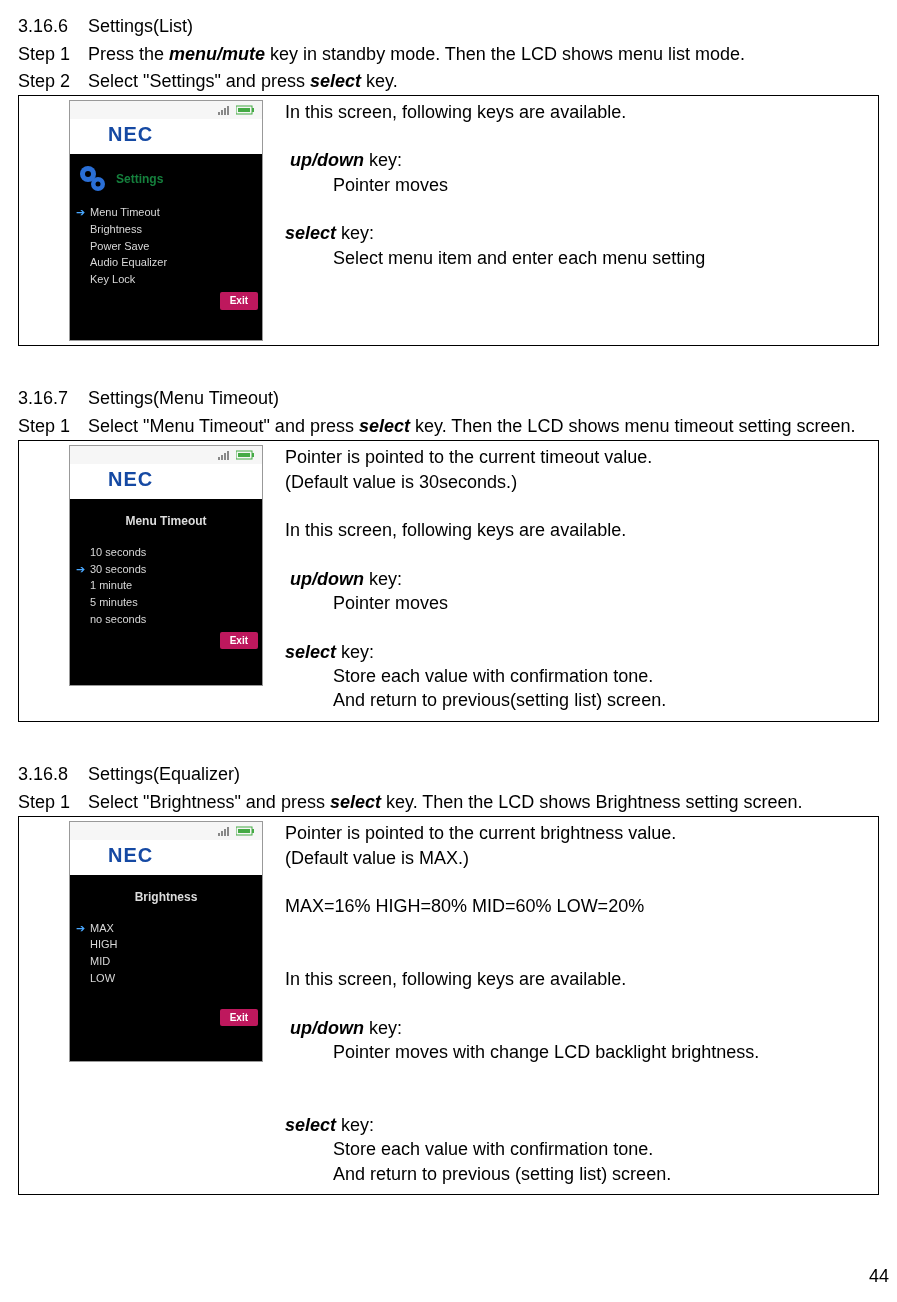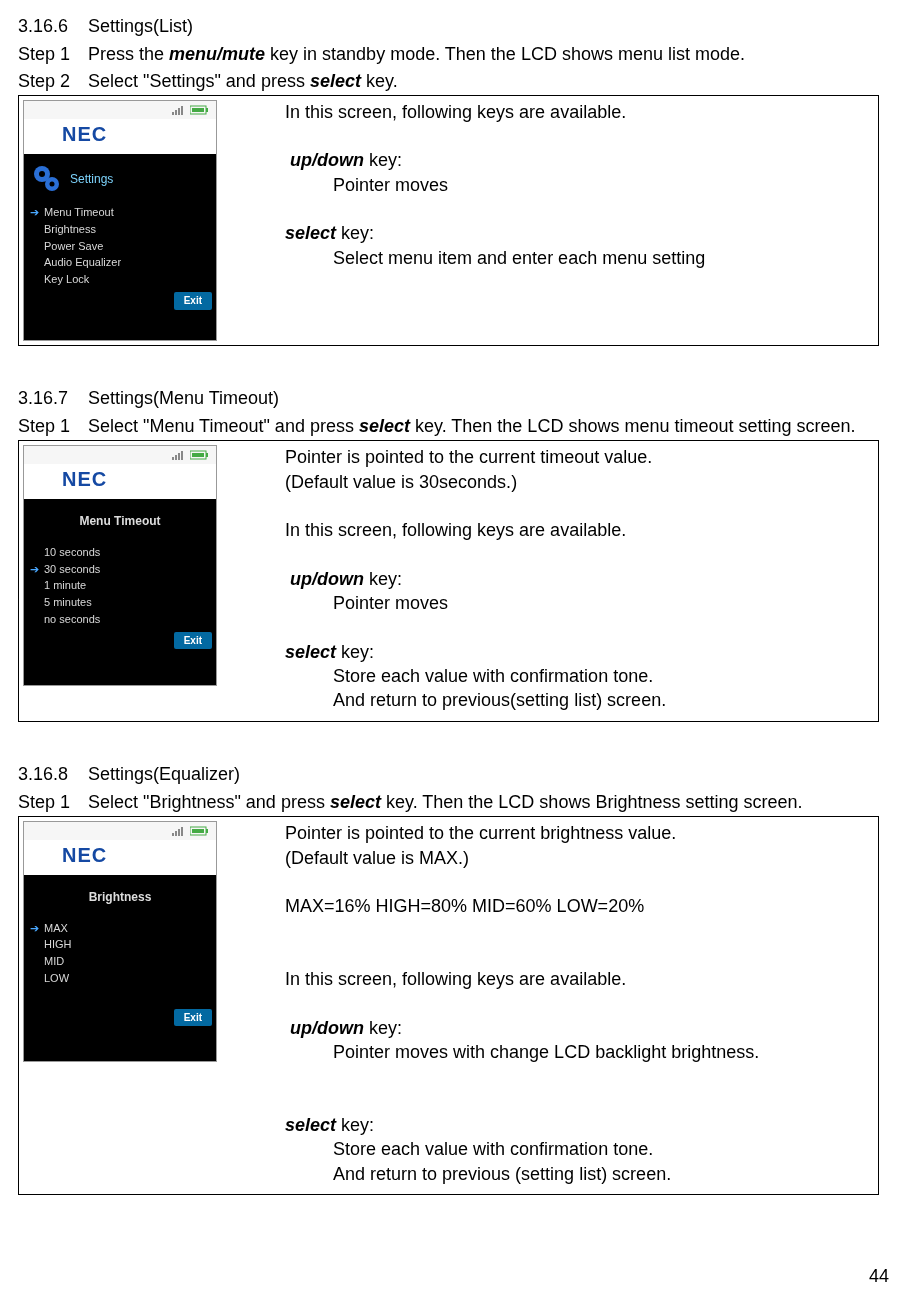--- a/index.html
+++ b/index.html
@@ -31,21 +31,21 @@
       margin-top: 2px;
       margin-bottom: 40px;
     }
     .box-row { display: flex; align-items: stretch; }
     .screenshot-cell {
       width: 248px;
       flex-shrink: 0;
       padding: 4px;
       display: flex;
       align-items: flex-start;
-      justify-content: flex-start;
+      justify-content: flex-end;
     }
     .desc-cell {
       padding: 4px 10px 8px 18px;
       flex: 1;
     }
     .indent { padding-left: 48px; }
     .phone {
       width: 194px;
       background: #fff;
       border: 1px solid #999;
@@ -80,23 +80,23 @@
       position: relative;
     }
     .phone .menu-title {
       display: flex;
       align-items: center;
       padding: 4px 8px 10px 8px;
       gap: 8px;
     }
     .gear-stack { display: flex; flex-direction: column; line-height: 0; }
     .phone .menu-title-text {
-      font-weight: normal;
+      font-weight: bold;
       font-size: 12px;
-      color: #7dd3fc;
+      color: #15803d;
     }
     .phone .center-title {
       text-align: center;
       font-weight: bold;
       font-size: 12px;
       color: #ddd;
       padding: 8px 0 14px 0;
     }
     .phone .list { padding-left: 6px; }
     .phone .list-item {
@@ -110,21 +110,21 @@
       flex-shrink: 0;
       color: #4aa8ff;
       font-size: 11px;
     }
     .phone .exit-bar {
       display: flex;
       justify-content: flex-end;
       padding: 4px 4px 4px 0;
     }
     .phone .exit-btn {
-      background: #0369a1;
+      background: #be185d;
       color: #fff;
       font-size: 10px;
       font-weight: bold;
       padding: 2px 10px;
       border-radius: 2px;
     }
     .page-num {
       position: absolute;
       bottom: 14px;
       right: 8px;

